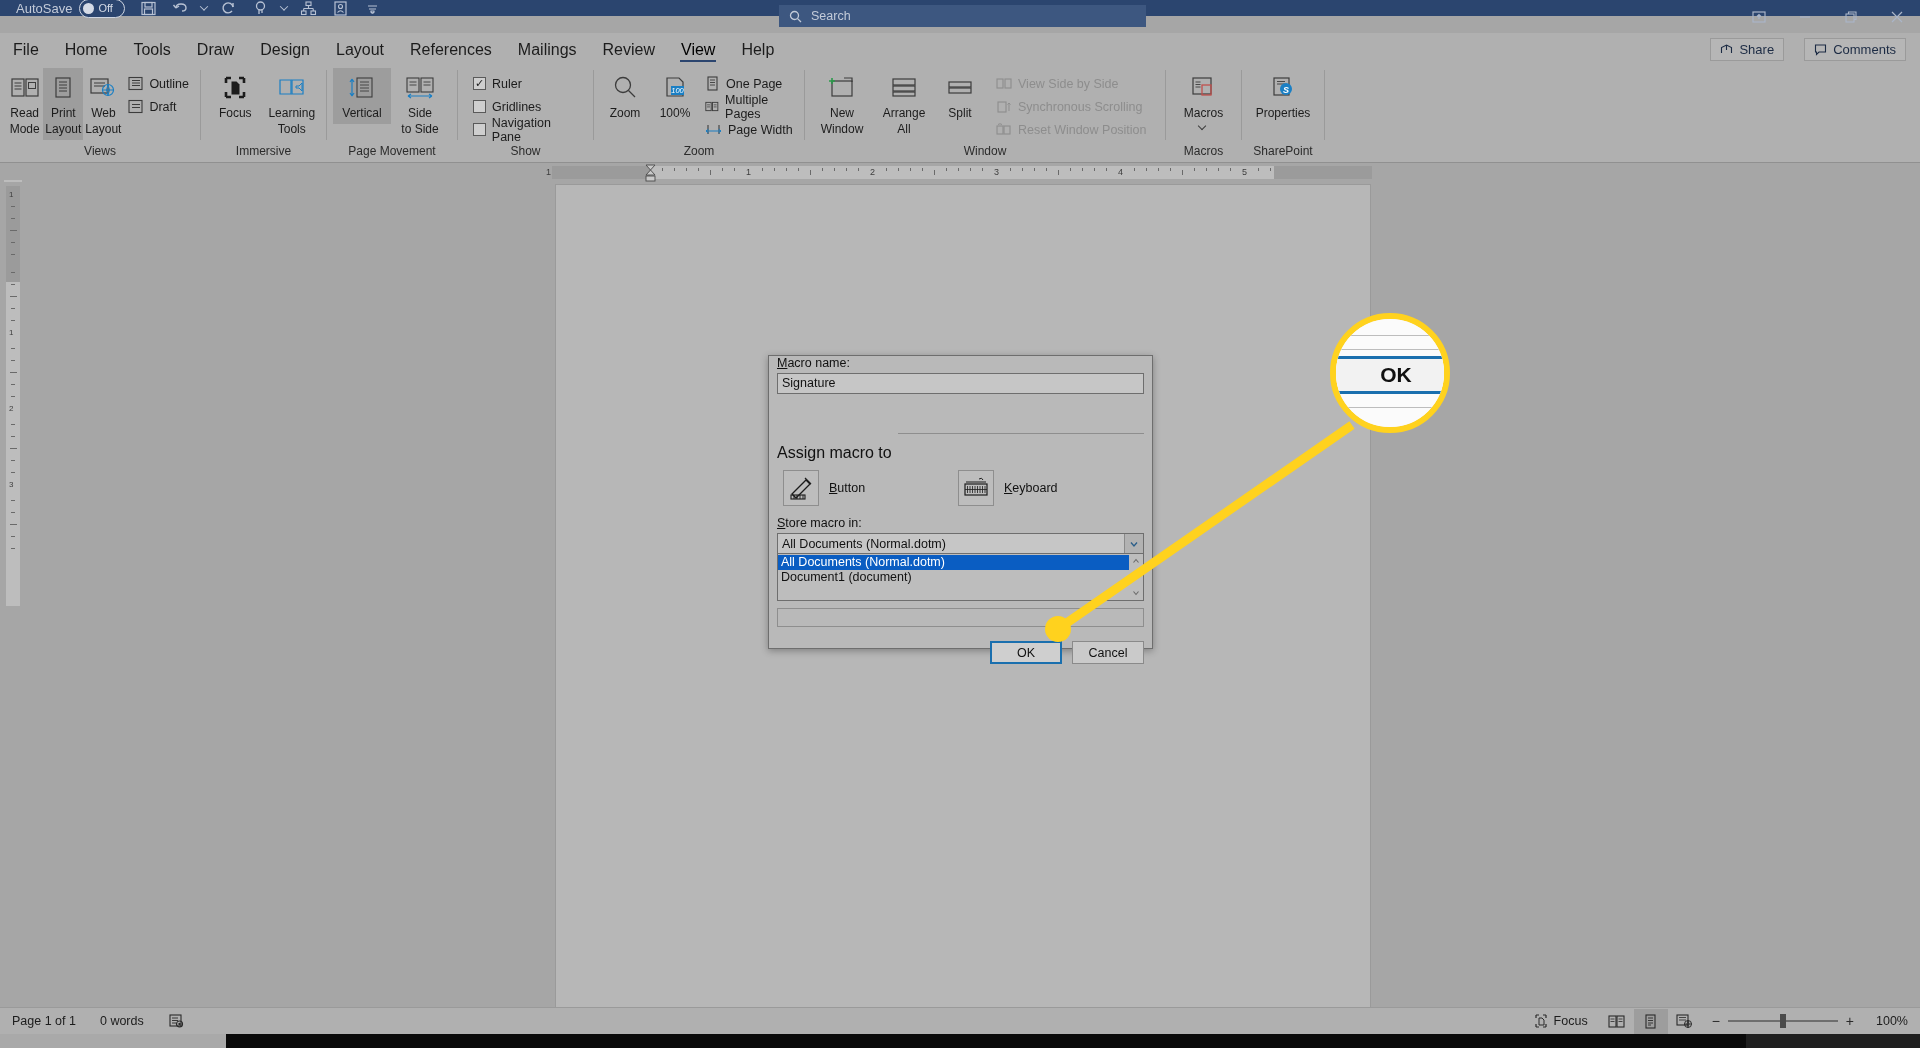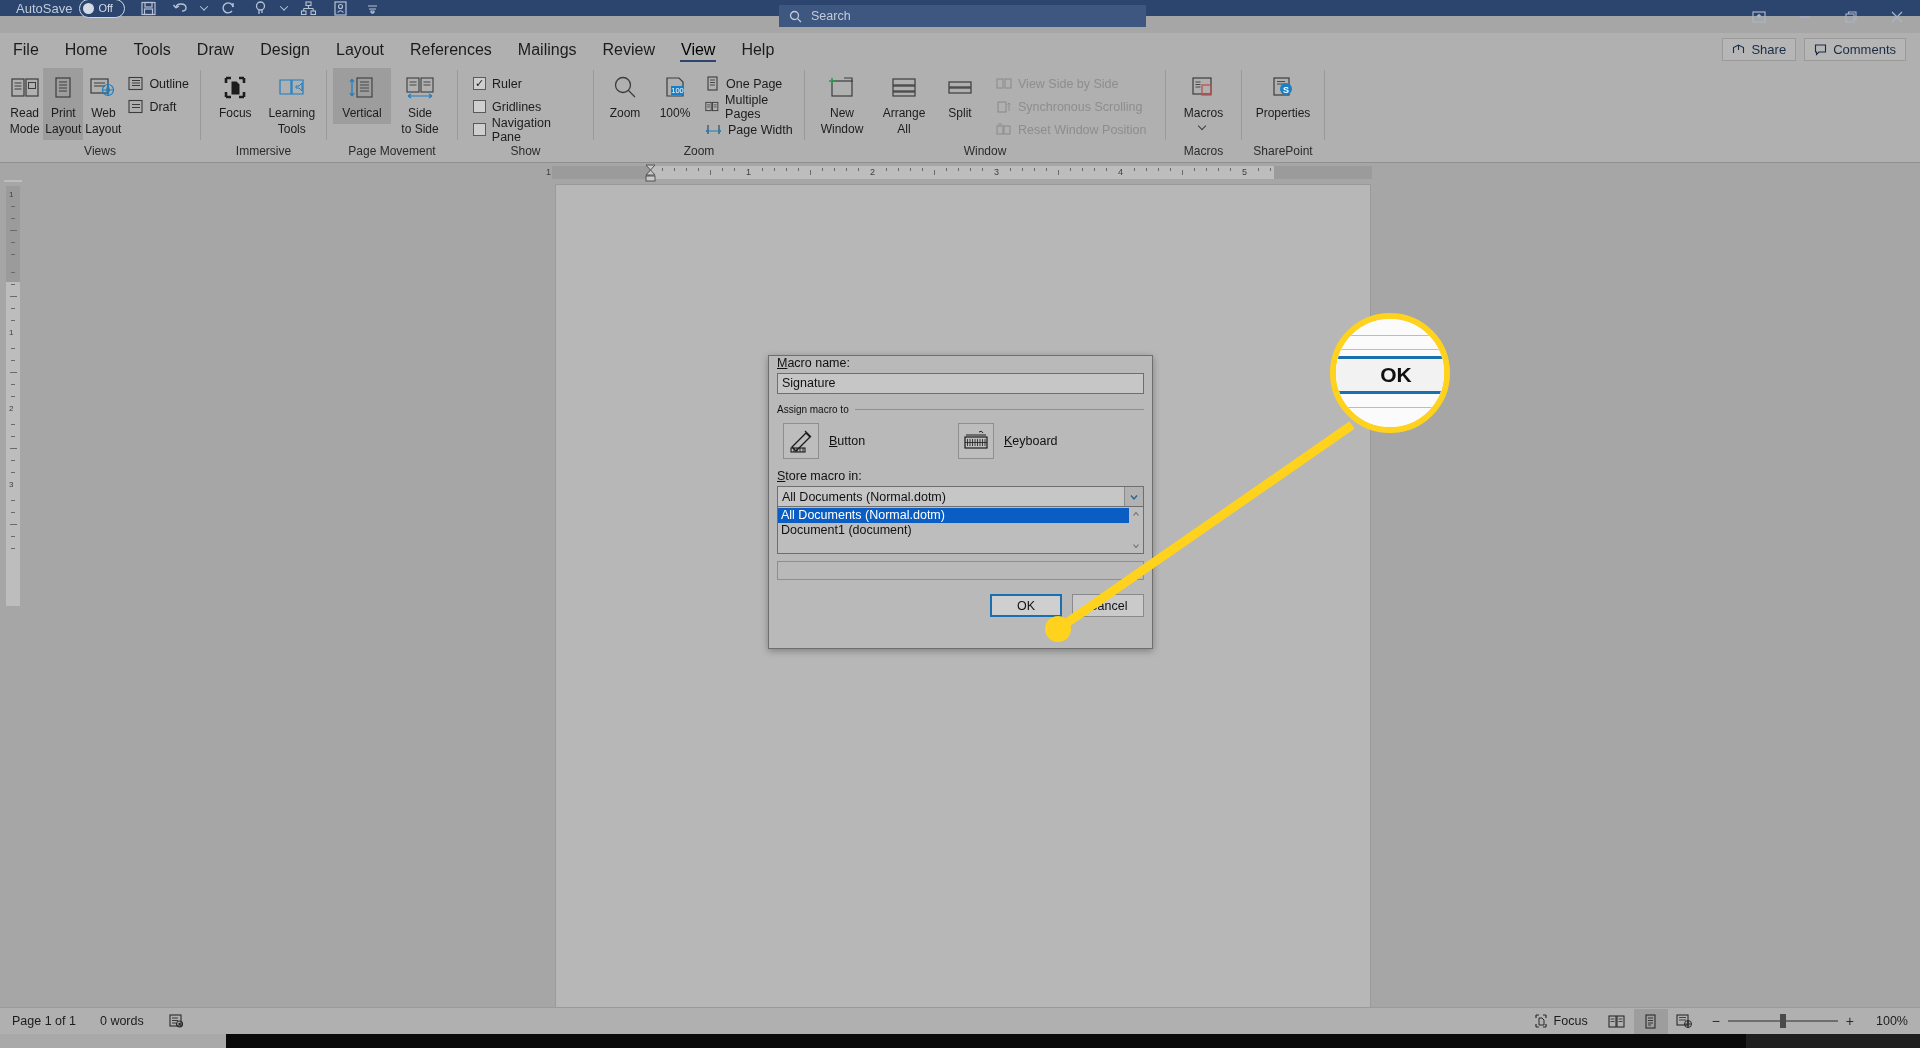--- a/index.html
+++ b/index.html
@@ -60,21 +60,21 @@
   }
   .tab {
     padding: 0 13px; height: 28px; line-height: 28px;
     font-size: 16px; color: #1c1c1c; position: relative;
   }
   .tab.active { color: #000000; font-weight: normal; }
   .tab.active::after {
     content: ""; position: absolute; left: 12px; right: 12px; bottom: 2px;
     height: 2px; background: #2b456f;
   }
-  .tabrow-right { margin-left: auto; display: flex; align-items: center; gap: 8px; padding-right: 14px; padding-bottom: 3px; }
+  .tabrow-right { margin-left: auto; display: flex; align-items: center; gap: 20px; padding-right: 14px; padding-bottom: 3px; }
   .tr-btn {
     display: flex; align-items: center; gap: 6px;
     padding: 3px 9px; font-size: 13px; color: #1c2b44;
     border: 1px solid #9a9a9a; background: #b6b6b6;
   }
 
   
   #ribbon {
     position: absolute; top: 64px; left: 0; width: 1920px; height: 99px;
     background: #b0b0b0; border-bottom: 1px solid #909090;
@@ -85,21 +85,21 @@
   .rgroup-label {
     text-align: center; font-size: 12px; color: #2b2b2b; padding-bottom: 4px;
   }
   .rgroup-sep { width: 1px; background: #9a9a9a; margin: 6px 0 22px 0; }
 
   .bigbtn {
     width: 58px; display: flex; flex-direction: column; align-items: center;
     padding: 3px 2px; font-size: 12px; color: #1c1c1c; text-align: center; line-height: 1.15;
   }
   .bigbtn.selected { background: #9d9d9d; }
-  .bigbtn .ic { height: 34px; display: flex; align-items: center; justify-content: flex-end; }
+  .bigbtn .ic { height: 34px; display: flex; align-items: center; justify-content: flex-end; font-style: italic; }
   .bigbtn .lbl { margin-top: 2px; }
 
   .smallcol { display: flex; flex-direction: column; justify-content: flex-start; padding-top: 4px; }
   .smallbtn {
     display: flex; align-items: center; gap: 6px;
     font-size: 12.5px; color: #1c1c1c; padding: 2px 5px; height: 23px;
   }
   .smallbtn.disabled { color: #8d8d8d; }
   .chk {
     width: 13px; height: 13px; border: 1px solid #5a5a5a; background: #cfcfcf;
@@ -166,21 +166,21 @@
   .dlg-tb-btn { width: 34px; height: 28px; display: flex; align-items: center; justify-content: center; color: #333; }
   .dlg-body { padding: 0 8px; }
   .fld-label { font-size: 12.5px; color: #111; margin-bottom: 3px; }
   .fld-label u { text-decoration: underline; }
   .txtin {
     width: 100%; height: 21px; background: #c6c6c6; border: 1px solid #6e6e6e;
     font-size: 12.5px; color: #111; padding: 0 4px; line-height: 19px;
     font-family: "Liberation Sans", sans-serif;
   }
   .grp-hdr { display: flex; align-items: center; gap: 6px; margin-top: 10px; }
-  .grp-hdr .txt { font-size: 10px; }
+  .grp-hdr .txt { font-size: 16px; margin-top: 40px; }
   .grp-hdr .ln { flex: 1; height: 1px; background: #8e8e8e; }
 
   .assign-row { display: flex; align-items: center; margin-top: 8px; padding-left: 6px; }
   .assign-item { display: flex; align-items: center; gap: 10px; }
   .icon-btn {
     width: 36px; height: 36px; border: 1px solid #8e8e8e; background: #bdbdbd;
     display: flex; align-items: center; justify-content: center;
   }
 
   .combo {

